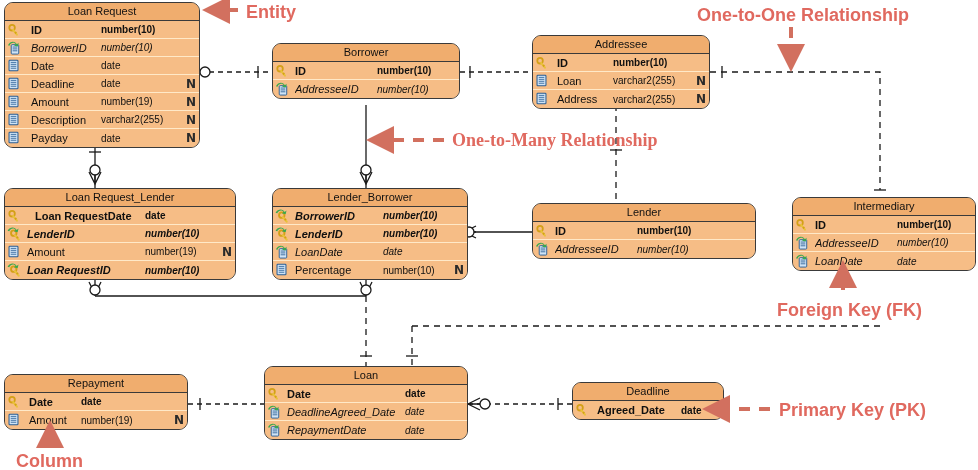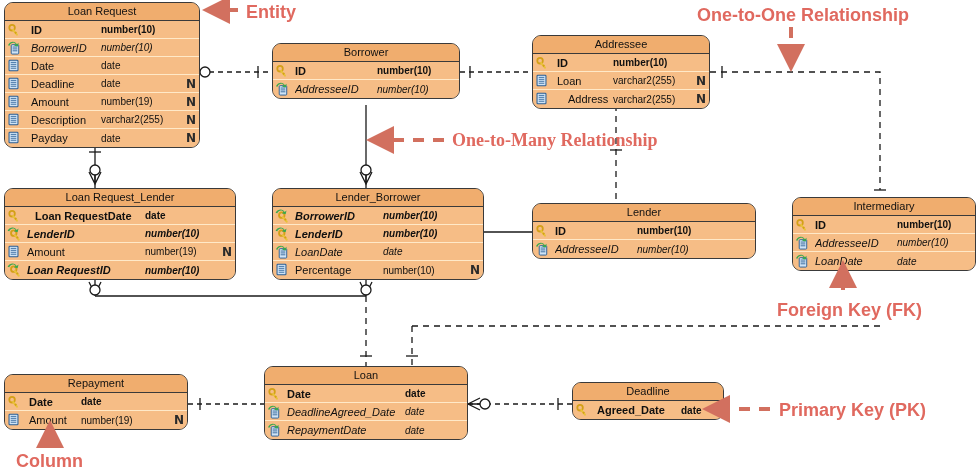--- a/index.html
+++ b/index.html
@@ -231,21 +231,21 @@
           <span class="ctype" style="left: 80px;">varchar2(255)</span>
           <span class="nn">N</span>
         </div>
         <div class="row">
           <span class="ic">
             <span class="icon-fk"><svg viewBox="0 0 16 16" width="13" height="13">
                 <rect x="2.5" y="1.5" width="11" height="13" rx="1" fill="#cfe3f5" stroke="#2a5f96" stroke-width="1.3"></rect>
                 <path d="M4.6,4.2 H11.4 M4.6,6.6 H11.4 M4.6,9 H11.4 M4.6,11.4 H11.4" stroke="#2a5f96" stroke-width="1"></path>
               </svg></span>
           </span>
-          <span class="cname" style="margin-left: 16px;">Address</span>
+          <span class="cname" style="margin-left: 5px;">Address</span>
           <span class="ctype" style="left: 80px;">varchar2(255)</span>
           <span class="nn">N</span>
         </div>
       </div>
     </div>
     <div class="entity" style="left: 4px; top: 188px; width: 232px;">
       <div class="title">Loan Request_Lender</div>
       <div class="rows">
         <div class="row pk">
           <span class="ic">
@@ -288,21 +288,21 @@
                 <path d="M8.4,9.8 L12.4,14.6" stroke="#e8c23a" stroke-width="2.2" stroke-linecap="round"></path>
                 <path d="M10.2,12.8 L11.9,11.6" stroke="#d4a017" stroke-width="1.8"></path>
                 <path d="M0.6,5 C3.2,0.2 8.8,0.8 10.3,4.2 L12.3,2.7 L11.3,6.7 L7.3,5.7 L9.1,4.3 C7.8,2.1 4.2,1.9 2.4,5.6 z" fill="#3aa84e"></path>
               </svg></span>
           </span>
           <span class="cname" style="margin-left: 3px;">Loan RequestID</span>
           <span class="ctype" style="left: 140px;">number(10)</span>
         </div>
       </div>
     </div>
-    <div class="entity" style="left: 272px; top: 188px; width: 212px;">
+    <div class="entity" style="left: 272px; top: 188px; width: 196px;">
       <div class="title">Lender_Borrower</div>
       <div class="rows">
         <div class="row pkfk">
           <span class="ic">
             <span class="icon-fk"><svg viewBox="0 0 16 16" width="15" height="15">
                 <circle cx="7.2" cy="7.6" r="2.9" fill="none" stroke="#d4a017" stroke-width="2"></circle>
                 <path d="M8.4,9.8 L12.4,14.6" stroke="#e8c23a" stroke-width="2.2" stroke-linecap="round"></path>
                 <path d="M10.2,12.8 L11.9,11.6" stroke="#d4a017" stroke-width="1.8"></path>
                 <path d="M0.6,5 C3.2,0.2 8.8,0.8 10.3,4.2 L12.3,2.7 L11.3,6.7 L7.3,5.7 L9.1,4.3 C7.8,2.1 4.2,1.9 2.4,5.6 z" fill="#3aa84e"></path>
               </svg></span>

